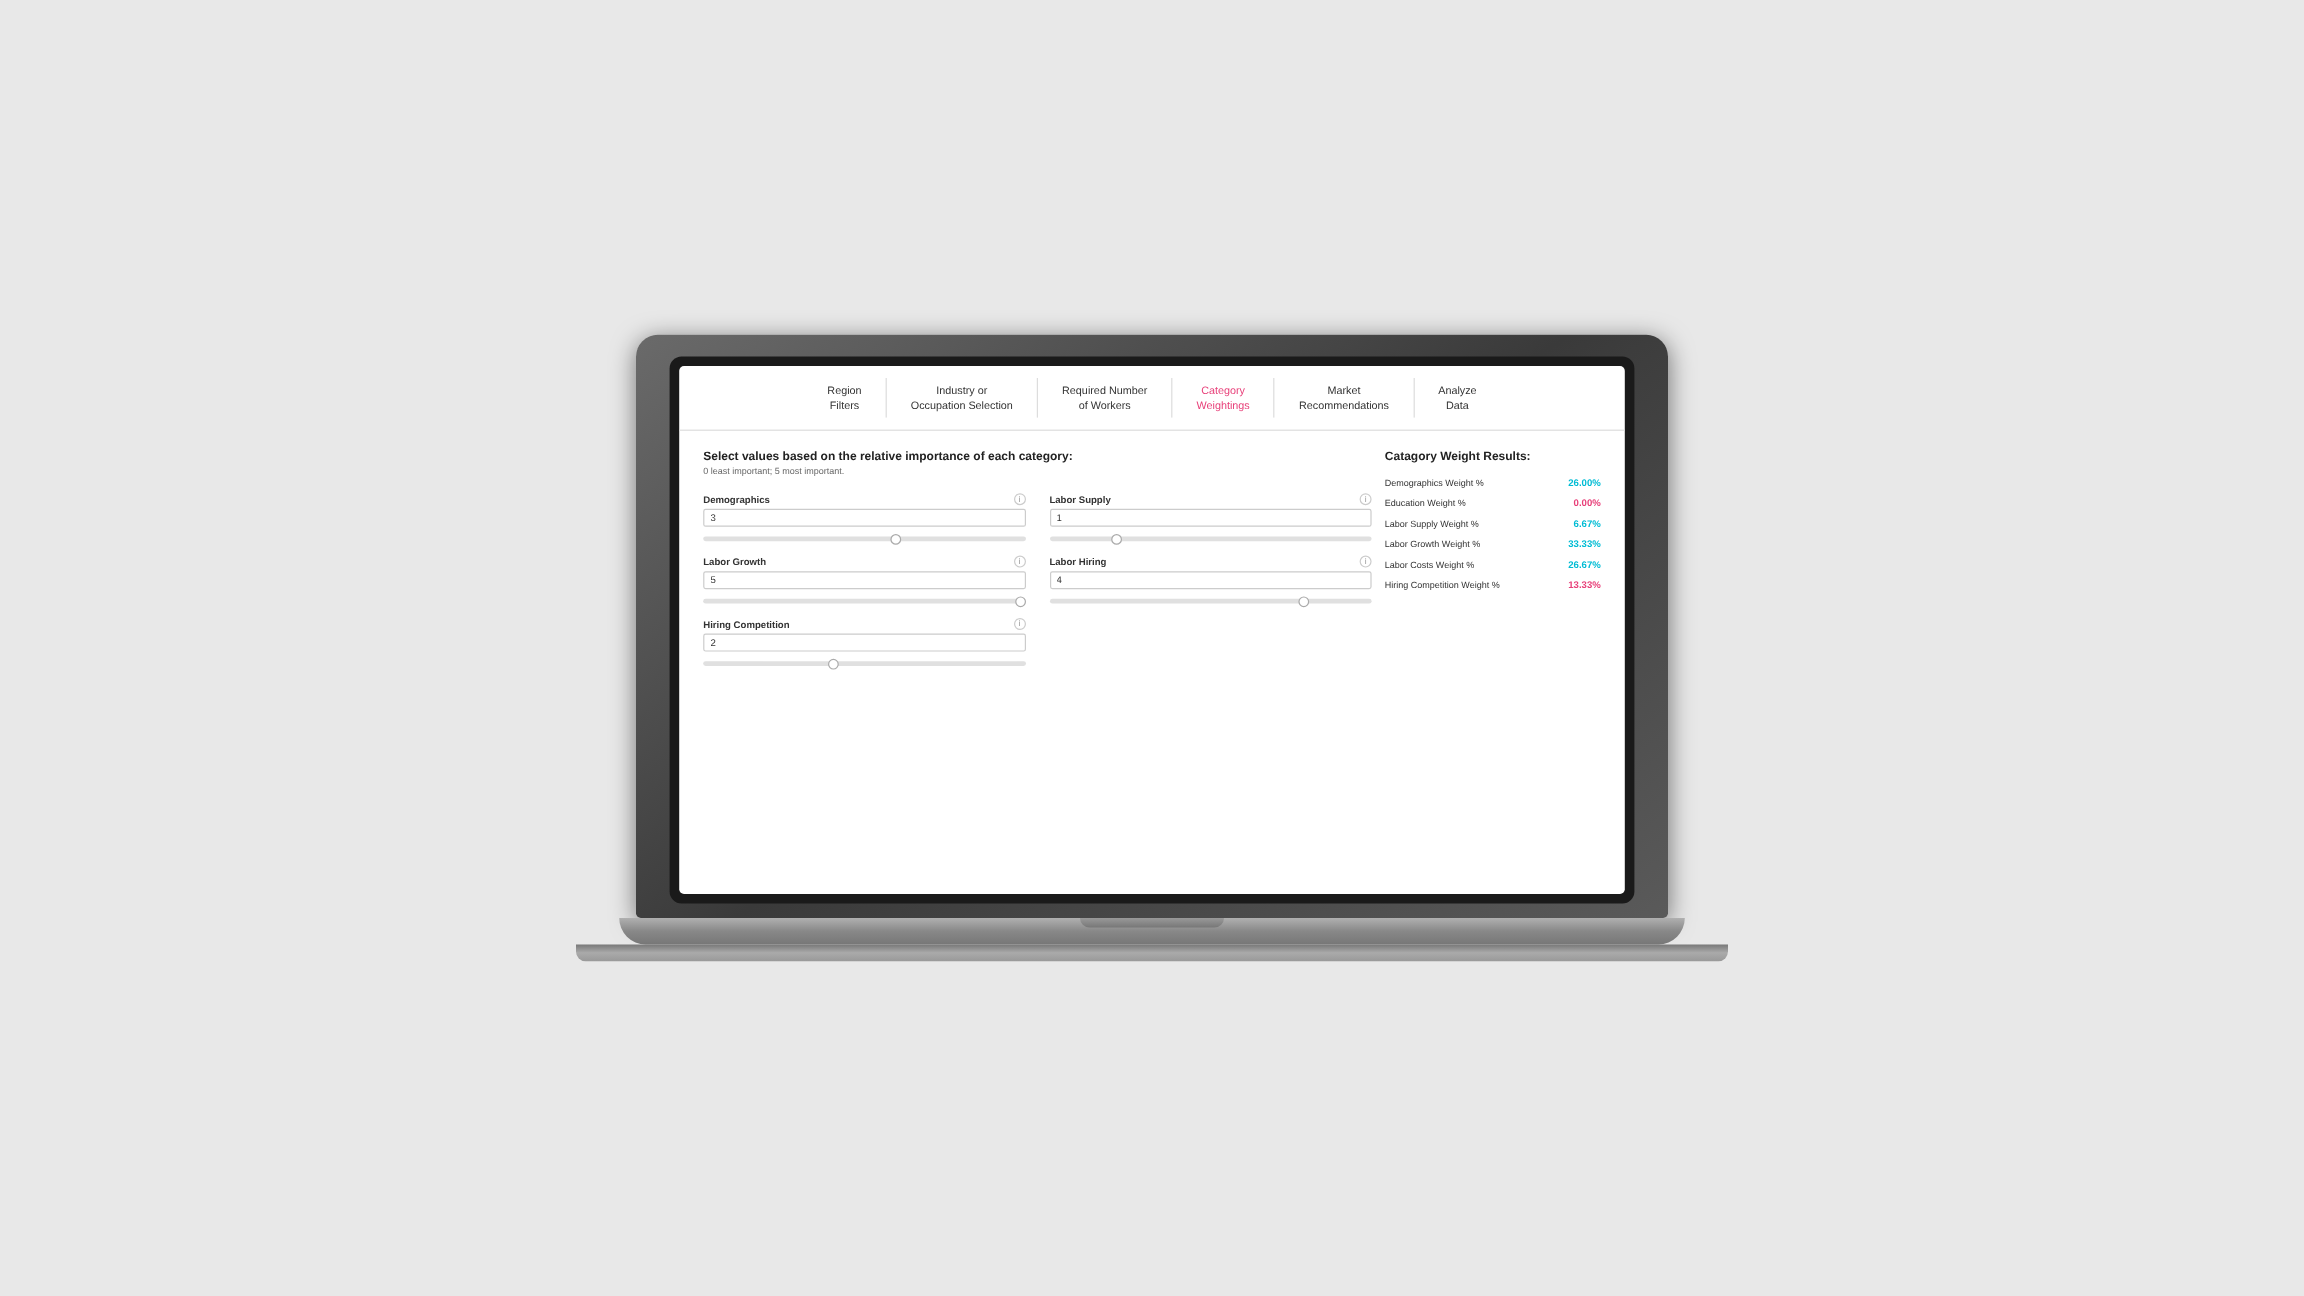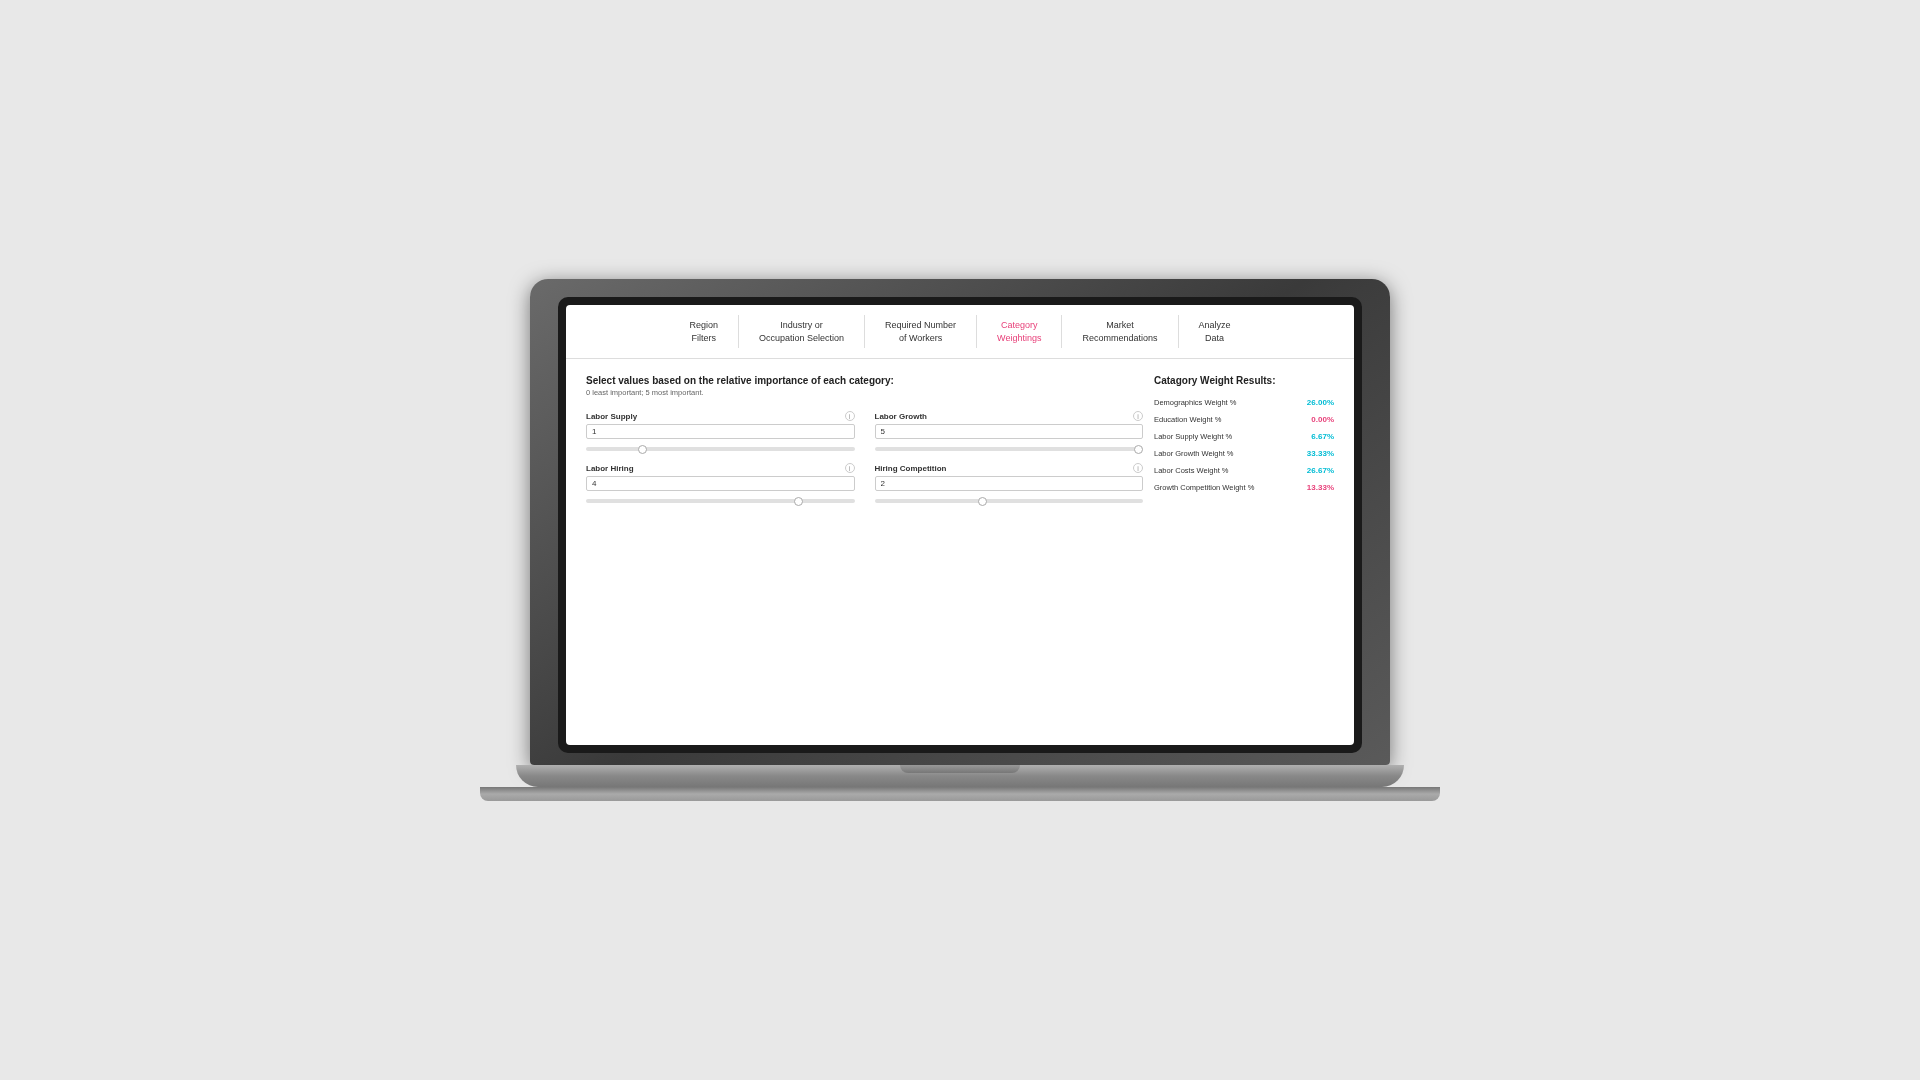--- a/index.html
+++ b/index.html
@@ -250,20 +250,28 @@
             <div class="nav-item active">Category<br>Weightings</div>
             <div class="nav-item">Market<br>Recommendations</div>
             <div class="nav-item">Analyze<br>Data</div>
           </div>
 
         <div class="main-content">
           <div class="left-panel">
             <div class="section-title">Select values based on the relative importance of each category:</div>
             <div class="section-subtitle">0 least important; 5 most important.</div>
             <div class="sliders-grid">
+            <div class="slider-group">
+      <div class="slider-label-row">
+        <span class="slider-label">Demographics</span>
+        <div class="info-icon">i</div>
+      </div>
+      <input type="text" class="slider-value-box" value="3" readonly="" style="">
+      <input type="range" min="0" max="5" value="3" style="">
+    </div>
                 <div class="slider-group">
       <div class="slider-label-row">
         <span class="slider-label">Labor Supply</span>
         <div class="info-icon">i</div>
       </div>
       <input type="text" class="slider-value-box" value="1" readonly="" style="">
       <input type="range" min="0" max="5" value="1" style="">
     </div>
                 <div class="slider-group">
       <div class="slider-label-row">
@@ -308,21 +316,21 @@
     </div>
                 <div class="result-row">
       <span class="result-label">Labor Growth Weight %</span>
       <span class="result-value cyan">33.33%</span>
     </div>
                 <div class="result-row">
       <span class="result-label">Labor Costs Weight %</span>
       <span class="result-value cyan">26.67%</span>
     </div>
                 <div class="result-row">
-      <span class="result-label">Growth Competition Weight %</span>
+      <span class="result-label">Hiring Competition Weight %</span>
       <span class="result-value pink">13.33%</span>
     </div>
               </div>
           </div>
         </div>
 
       </div>
     </div>
   </div>
   <div class="laptop-base-wrapper">

